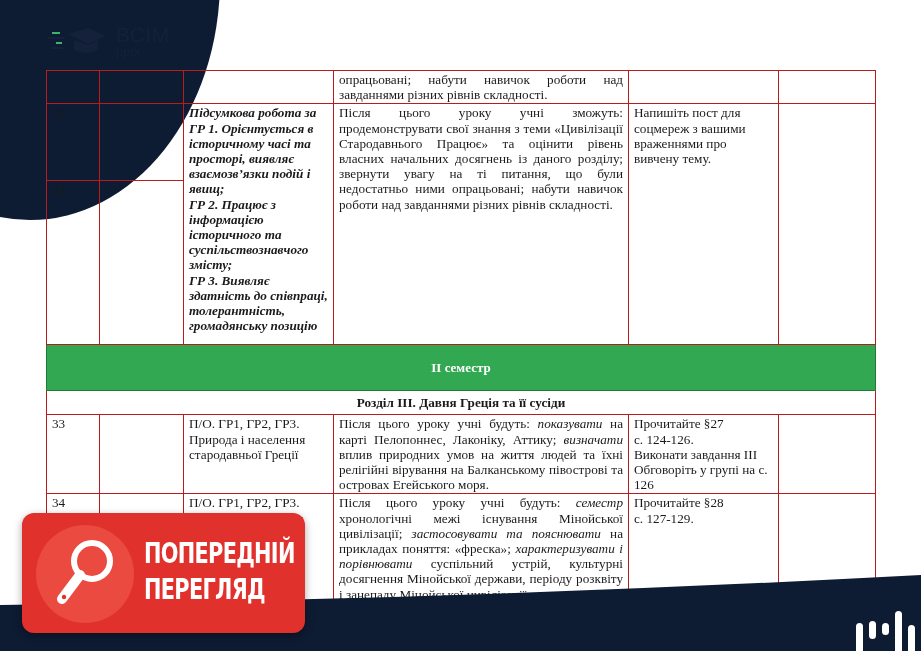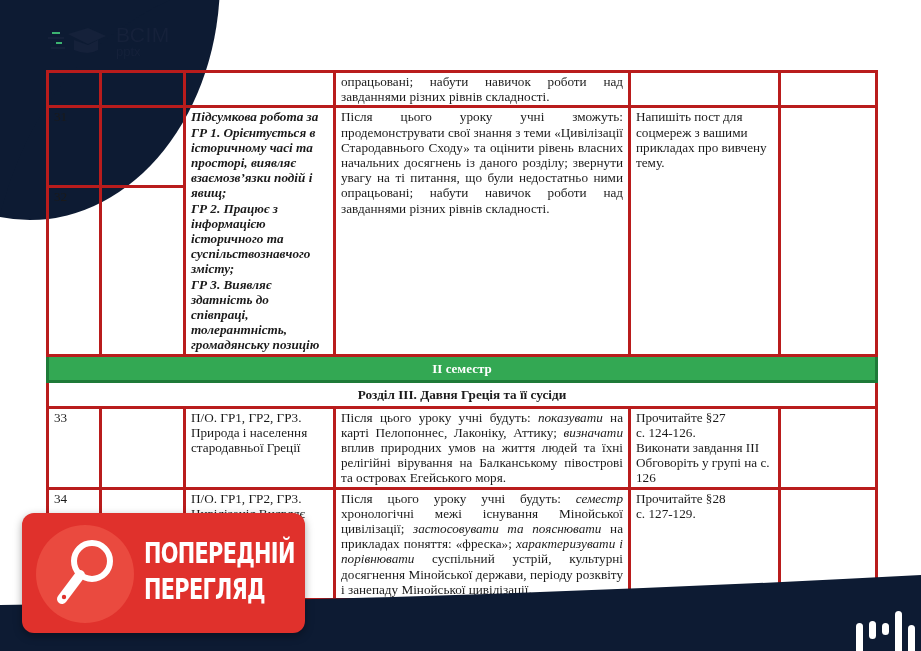--- a/index.html
+++ b/index.html
@@ -3,25 +3,25 @@
 <meta charset="utf-8">
 <style>
   html,body{margin:0;padding:0;}
   body{width:921px;height:651px;position:relative;overflow:hidden;background:#ffffff;font-family:"Liberation Serif","DejaVu Serif",serif;color:#1a1a1a;}
   .corner-tl{position:absolute;left:-160px;top:-260px;width:380px;height:480px;border-radius:50%;background:#0d1b33;}
   .logo{position:absolute;left:48px;top:24px;display:flex;align-items:center;gap:4px;}
   .logo-text{display:flex;flex-direction:column;line-height:1;}
   .logo-title{font-family:"Liberation Sans",sans-serif;font-size:21px;color:#15213a;letter-spacing:0.5px;}
   .logo-sub{font-family:"Liberation Sans",sans-serif;font-size:13px;color:#15213a;margin-top:0px;}
   table.plan{position:absolute;left:46px;top:70px;border-collapse:collapse;table-layout:fixed;width:829px;font-size:13.2px;line-height:15.2px;}
-  table.plan td{border:3px solid #b91c1c;vertical-align:top;padding:1px 5px;}
+  table.plan td{border:1px solid #b91c1c;vertical-align:top;padding:1px 5px;}
   .num{text-align:left;padding-right:24px !important;}
   .just{text-align:justify;}
   .bi{font-weight:bold;font-style:italic;margin-left:40px;}
-  .semester{background:#33a853;color:#fff;text-align:center;font-weight:bold;padding:4px !important;height:15px;line-height:15px;font-size:13px;border-color:#1e7a38 !important;}
+  .semester{background:#33a853;color:#fff;text-align:center;font-weight:bold;padding:15px !important;height:15px;line-height:15px;font-size:13px;border-color:#1e7a38 !important;}
   .section{text-align:center;font-weight:bold;padding:4px !important;height:15px;line-height:15px;}
   .page-num{position:absolute;left:258px;top:616px;font-family:Liberation Mono, monospace;font-size:11px;color:#ffffff;}
   .preview-badge{position:absolute;left:22px;top:513px;width:283px;height:120px;background:#e0312c;border-radius:12px;box-shadow:0 3px 8px rgba(0,0,0,0.35);}
   .badge-circle{position:absolute;left:14px;top:12px;width:98px;height:98px;border-radius:50%;background:#ea4a3f;}
   .badge-text{position:absolute;left:122px;top:22px;font-family:"DejaVu Sans",sans-serif;font-weight:bold;color:#fff;font-size:29px;line-height:36px;letter-spacing:-1px;transform:scaleX(0.72);transform-origin:left top;}
   .bars{position:absolute;right:6px;bottom:0;display:flex;align-items:flex-end;gap:6px;}
   .bar{width:7px;background:#fff;border-radius:4px 4px 0 0;}
 </style>
 </head>
 <body>
@@ -65,22 +65,22 @@
     <td></td>
   </tr>
   <tr style="height:77px">
     <td class="num">31</td>
     <td></td>
     <td rowspan="2" class="bi">
       <span>Підсумкова робота за ГР 1. Орієнтується в історичному часі та просторі, виявляє взаємозв’язки подій і явищ;</span><br>
       <span>ГР 2. Працює з інформацією історичного та суспільствознавчого змісту;</span><br>
       <span>ГР 3. Виявляє здатність до співпраці, толерантність, громадянську позицію</span>
     </td>
-    <td rowspan="2" class="just">Після цього уроку учні зможуть: продемонструвати свої знання з теми «Цивілізації Стародавнього Сходу» та оцінити рівень власних начальних досягнень із даного розділу; звернути увагу на ті питання, що були недостатньо ними опрацьовані; набути навичок роботи над завданнями різних рівнів складності.</td>
-    <td rowspan="2">Напишіть пост для соцмереж з вашими прикладах про вивчену тему.</td>
+    <td rowspan="2" class="just">Після цього уроку учні зможуть: продемонструвати свої знання з теми «Цивілізації Стародавнього Працює» та оцінити рівень власних начальних досягнень із даного розділу; звернути увагу на ті питання, що були недостатньо ними опрацьовані; набути навичок роботи над завданнями різних рівнів складності.</td>
+    <td rowspan="2">Напишіть пост для соцмереж з вашими враженнями про вивчену тему.</td>
     <td rowspan="2"></td>
   </tr>
   <tr style="height:164px">
     <td class="num">32</td>
     <td></td>
   </tr>
   <tr>
     <td colspan="6" class="semester">ІІ семестр</td>
   </tr>
   <tr>

